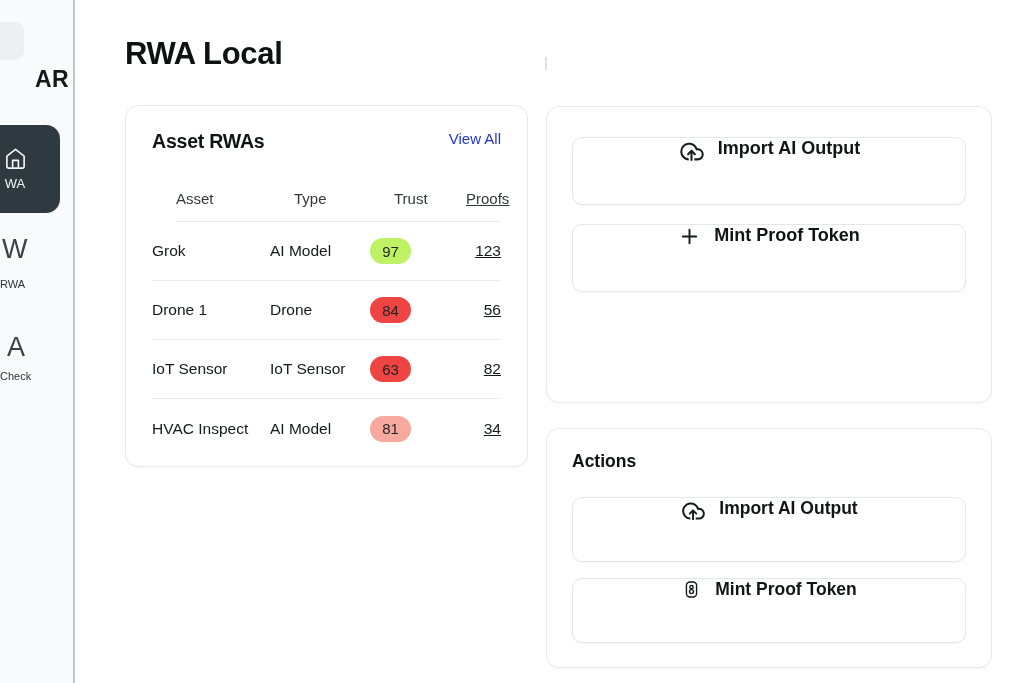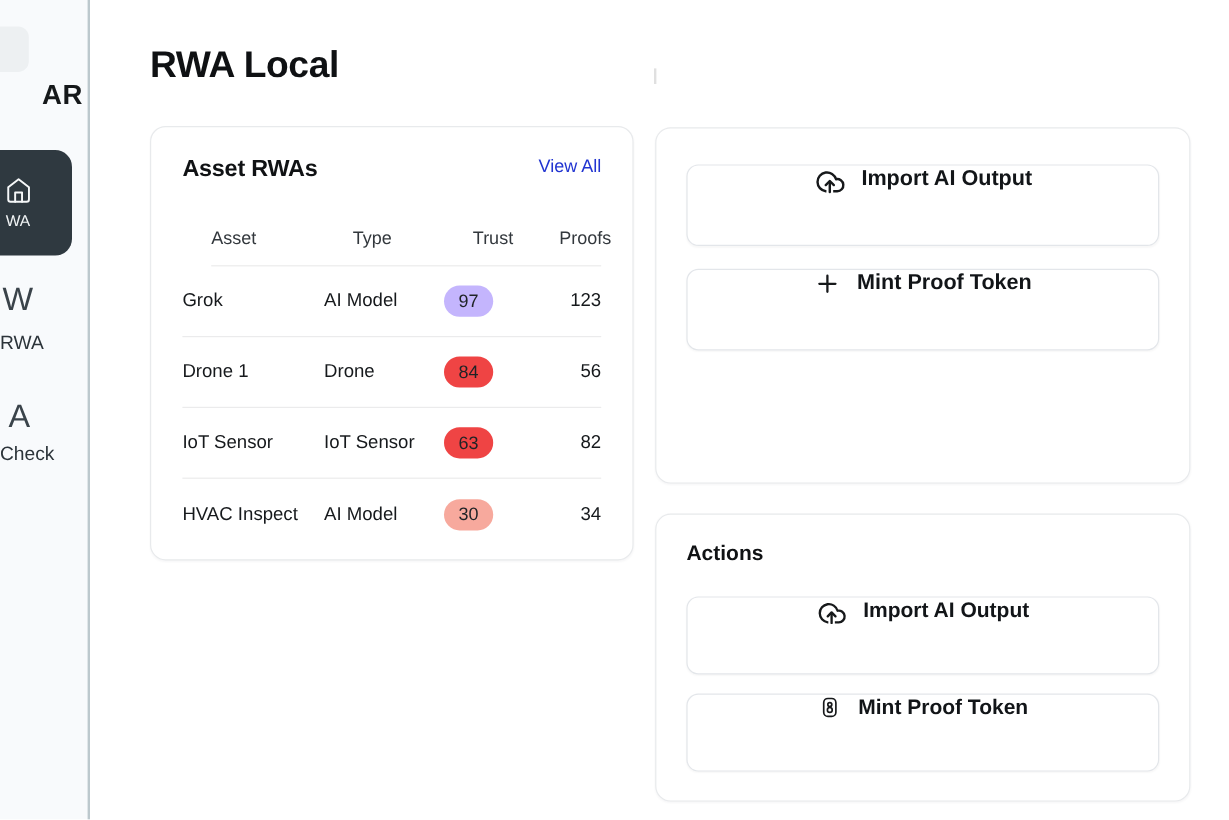--- a/index.html
+++ b/index.html
@@ -12,21 +12,21 @@
              background:#f8fafc; border-right:2px solid #bcc8cd; overflow:hidden; }
   .logo-tile { position:absolute; left:-16px; top:22px; width:40px; height:38px;
                background:#edf0f2; border-radius:9px; }
   .brand-frag { position:absolute; left:3px; top:66px; font-size:23px; font-weight:700;
                 color:#15181a; letter-spacing:.5px;margin-left:32px; }
   .nav-active { position:absolute; left:-40px; top:125px; width:100px; height:88px;
                 background:#2f3940; border-radius:14px; display:flex; flex-direction:column;
                 align-items:center; justify-content:center; gap:6px; padding-left:10px; }
   .nav-active .nav-label { color:#f2f5f6; font-size:13px; }
   .frag-big { position:absolute; font-size:27px; color:#3a434a; }
-  .frag-small { position:absolute; font-size:16px; color:#2c343a; }
+  .frag-small { position:absolute; font-size:11px; color:#2c343a; }
   #frag-w  { left:2px;  top:234px; }
   #frag-w-label { left:0px; top:278px; }
   #frag-a  { left:7px;  top:332px; }
   #frag-a-label { left:0px; top:370px; }
 
   
   .page-title { position:absolute; left:125px; top:36px; font-size:31px; font-weight:700;
                 color:#0f1113; letter-spacing:-.3px; }
   .cursor-artifact { position:absolute; left:545px; top:57px; width:2px; height:13px;
                      background:#e0e0e0; }
@@ -42,25 +42,25 @@
   .assets-title { font-size:19.5px; font-weight:700; color:#101214; letter-spacing:-.2px; }
   .view-all { font-size:15px; color:#2134d1; cursor:pointer; }
 
   .trow { display:flex; align-items:center; border-bottom:1px solid #ebebec; }
   .thead { margin-top:16px; height:46px; font-size:15px; color:#33383d;margin-left:24px; }
   .tbody-row { height:59px; font-size:15.5px; color:#16191c; }
   .tbody-row:last-child { border-bottom:none; }
   .col-asset { min-width:118px; white-space:nowrap; padding-right:8px; flex:0 0 auto; }
   .col-type  { min-width:100px; white-space:nowrap; padding-right:6px; flex:0 0 auto; }
   .col-trust { width:72px; flex:0 0 auto; }
-  .col-proofs{ margin-left:auto; text-align:center; }
+  .col-proofs{ margin-left:auto; text-align:center;text-decoration:underline; }
 
   .pill { display:inline-flex; align-items:center; justify-content:center; min-width:41px;
           height:26px; padding:0 10px; border-radius:13px; font-size:15px; color:#1f2326; }
-  .pill-good { background:#c4b5fd; }
+  .pill-good { background:#bef264; }
   .pill-warn { background:#ef4444; }
   .pill-bad  { background:#f7a99d; }
 
   
   .action-btn { width:100%; display:flex; justify-content:center; gap:13px;
                 background:#fff; border:1px solid #e3e6ea; border-radius:10px;
                 font-family:"Liberation Sans", sans-serif; font-size:18px; font-weight:600;
                 color:#121518; cursor:pointer; box-shadow:0 1px 1.5px rgba(16,24,40,.03); }
   .card-quick .action-btn { height:68px; margin-bottom:19px; }
   .card-actions .action-btn { height:65px; margin-bottom:16px; font-size:17.5px; }
@@ -124,21 +124,21 @@
     <div class="trow tbody-row">
       <span class="col-asset">IoT Sensor</span>
       <span class="col-type">IoT Sensor</span>
       <span class="col-trust"><span class="pill pill-warn">63</span></span>
       <span class="col-proofs">82</span>
     </div>
 
     <div class="trow tbody-row">
       <span class="col-asset">HVAC Inspect</span>
       <span class="col-type">AI Model</span>
-      <span class="col-trust"><span class="pill pill-bad">30</span></span>
+      <span class="col-trust"><span class="pill pill-bad">81</span></span>
       <span class="col-proofs">34</span>
     </div>
   </div>
 
   <div class="card card-quick">
 
     <button class="action-btn">
       <svg class="icn" width="27" height="27" viewBox="0 0 24 24" fill="none" stroke-linecap="round" stroke-linejoin="round">
         <path d="M17.5 19a4.5 4.5 0 1 0-.88-8.91A7 7 0 1 0 9 19Z" stroke="#17191b" stroke-width="1.8"></path>
         <line x1="12" y1="20.5" x2="12" y2="12" stroke="#ffffff" stroke-width="5"></line>

